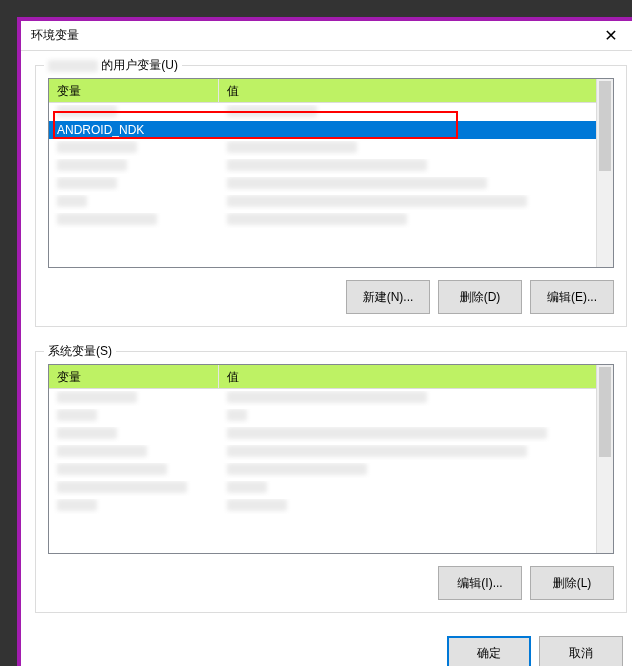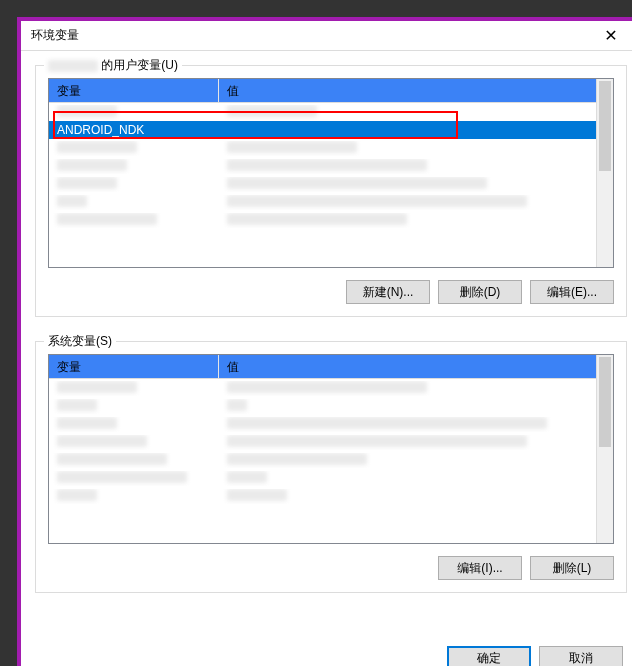--- a/index.html
+++ b/index.html
@@ -65,21 +65,21 @@
     .table-wrap {
       border: 1px solid #828790;
       height: 190px;
       position: relative;
       overflow: hidden;
     }
     .table-wrap.sys { height: 190px; }
     .thead {
       display: flex;
       height: 24px;
-      background: #3b82f6;
+      background: #bef264;
       border-bottom: 1px solid #dcdcdc;
     }
     .th {
       padding: 4px 8px;
       font-size: 12px;
       border-right: 1px solid #e5e5e5;
     }
     .th.var { width: 170px; }
     .th.val { flex: 1; }
     .tbody {
@@ -123,21 +123,21 @@
       border-radius: 0;
     }
     .btn-row {
       display: flex;
       justify-content: flex-end;
       gap: 8px;
       margin-top: 12px;
     }
     .btn {
       min-width: 84px;
-      height: 24px;
+      height: 34px;
       border: 1px solid #adadad;
       background: #e1e1e1;
       font-size: 12px;
       display: flex;
       align-items: center;
       justify-content: center;
       cursor: pointer;
     }
     .btn.primary {
       border: 2px solid #0078d7;

